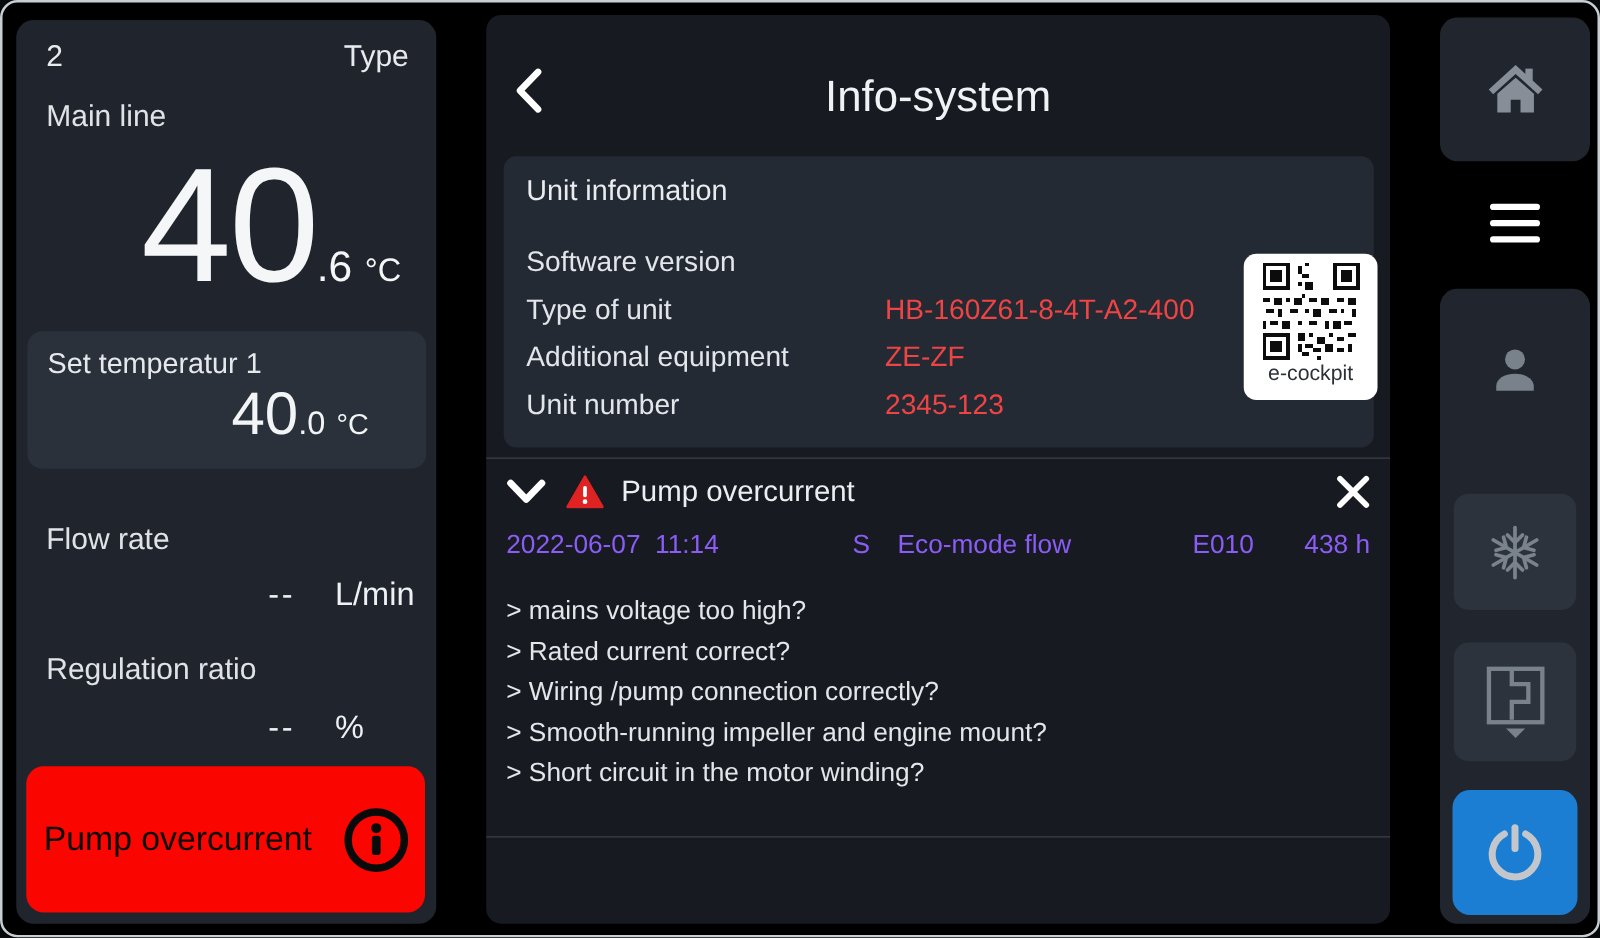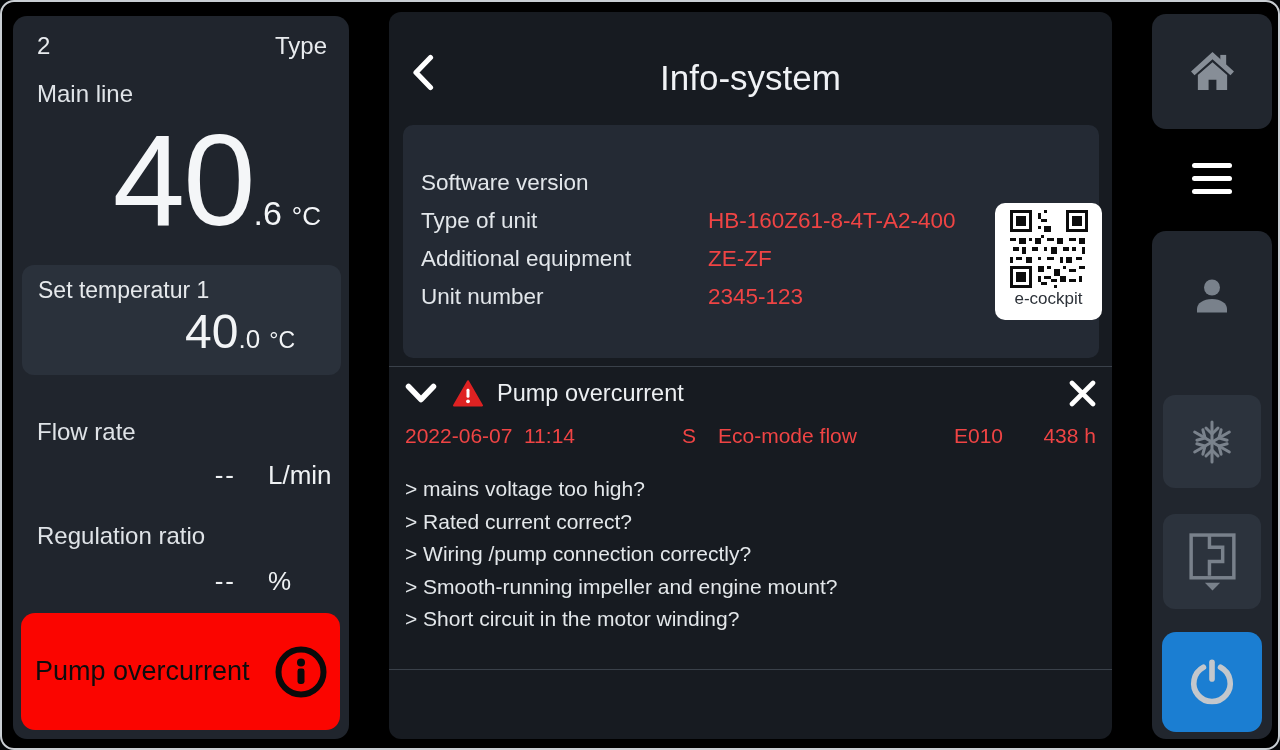--- a/index.html
+++ b/index.html
@@ -54,21 +54,21 @@
   .qr-box { position:absolute; right:-3px; top:78px; width:107px; height:117px;
     background:#fff; border-radius:10px; display:flex; flex-direction:column;
     align-items:center; padding-top:7px; cursor:pointer; }
   .qr-label { font-size:17px; color:#2c3138; margin-top:1px; }
   .divider { position:absolute; left:0; right:0; height:1px; background:#3a414a; }
   .alarm-section { position:absolute; left:16px; right:16px; top:368px; }
   .alarm-head { display:flex; align-items:center; }
   .icon-btn { background:none; border:none; padding:0; cursor:pointer; display:flex; align-items:center; }
   .warn-icon { margin-left:16px; }
   .alarm-title { margin-left:14px; font-size:23.5px; color:#eceff2; flex:1; }
-  .alarm-meta { display:flex; margin-top:17px; font-size:21px; color:#ef4444; }
+  .alarm-meta { display:flex; margin-top:17px; font-size:21px; color:#8b5cf6; }
   .m-date { width:119px; } .m-time { width:158px; } .m-flag { width:36px; }
   .m-mode { width:236px; } .m-code { flex:1; } .m-hours { text-align:right; }
   .alarm-hints { margin-top:25px; font-size:21px; line-height:32.5px; color:#e3e7ea; }
   
   .side-top { position:absolute; left:1150px; top:12px; width:120px; height:115px;
     background:#21262e; border-radius:14px; display:flex; align-items:center; justify-content:center; cursor:pointer; border:none; }
   .burger { position:absolute; left:1190px; top:161px; width:40px; cursor:pointer;
     background:none; border:none; padding:0; }
   .burger .bar { width:40px; height:5px; border-radius:2.5px; background:#fff; margin-bottom:8px; }
   .burger .bar:last-child { margin-bottom:0; }
@@ -137,20 +137,21 @@
     <button class="back-btn">
       <span style="display:flex">
         <svg width="23" height="37" viewBox="0 0 23 37">
           <polyline points="19.5,3.5 5,18.5 19.5,33.5" fill="none" stroke="#fff" stroke-width="5.2" stroke-linecap="round" stroke-linejoin="round"></polyline>
         </svg>
       </span>
     </button>
     <h1 class="panel-title">Info-system</h1>
 
     <div class="unit-box">
+      <div class="unit-title">Unit information</div>
       <div class="unit-rows">
         <div class="unit-row">
           <span class="lab">Software version</span>
           <span class="val"></span>
         </div>
         <div class="unit-row">
           <span class="lab">Type of unit</span>
           <span class="val">HB-160Z61-8-4T-A2-400</span>
         </div>
         <div class="unit-row">

